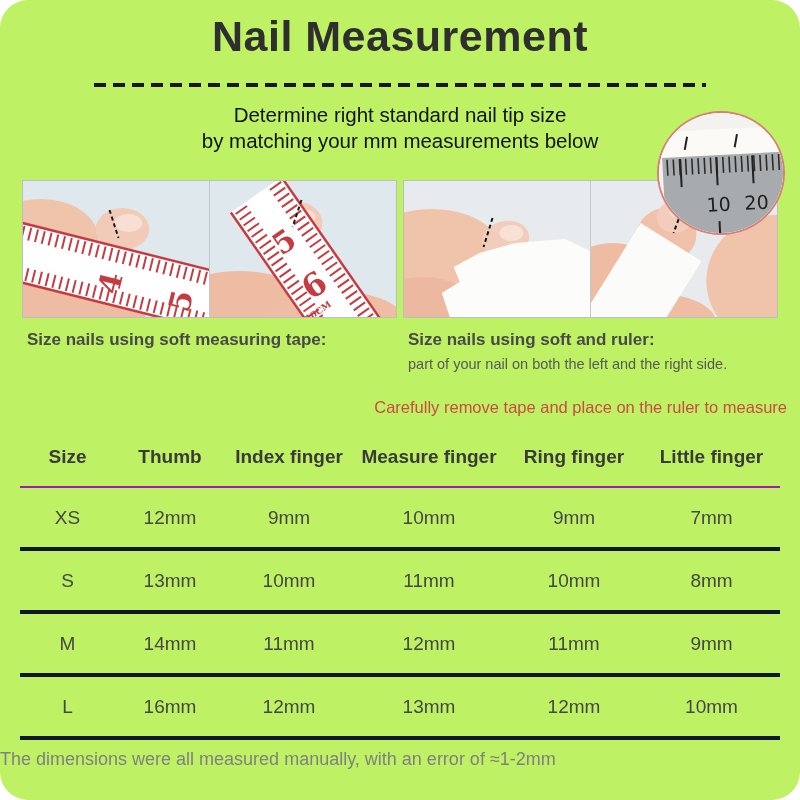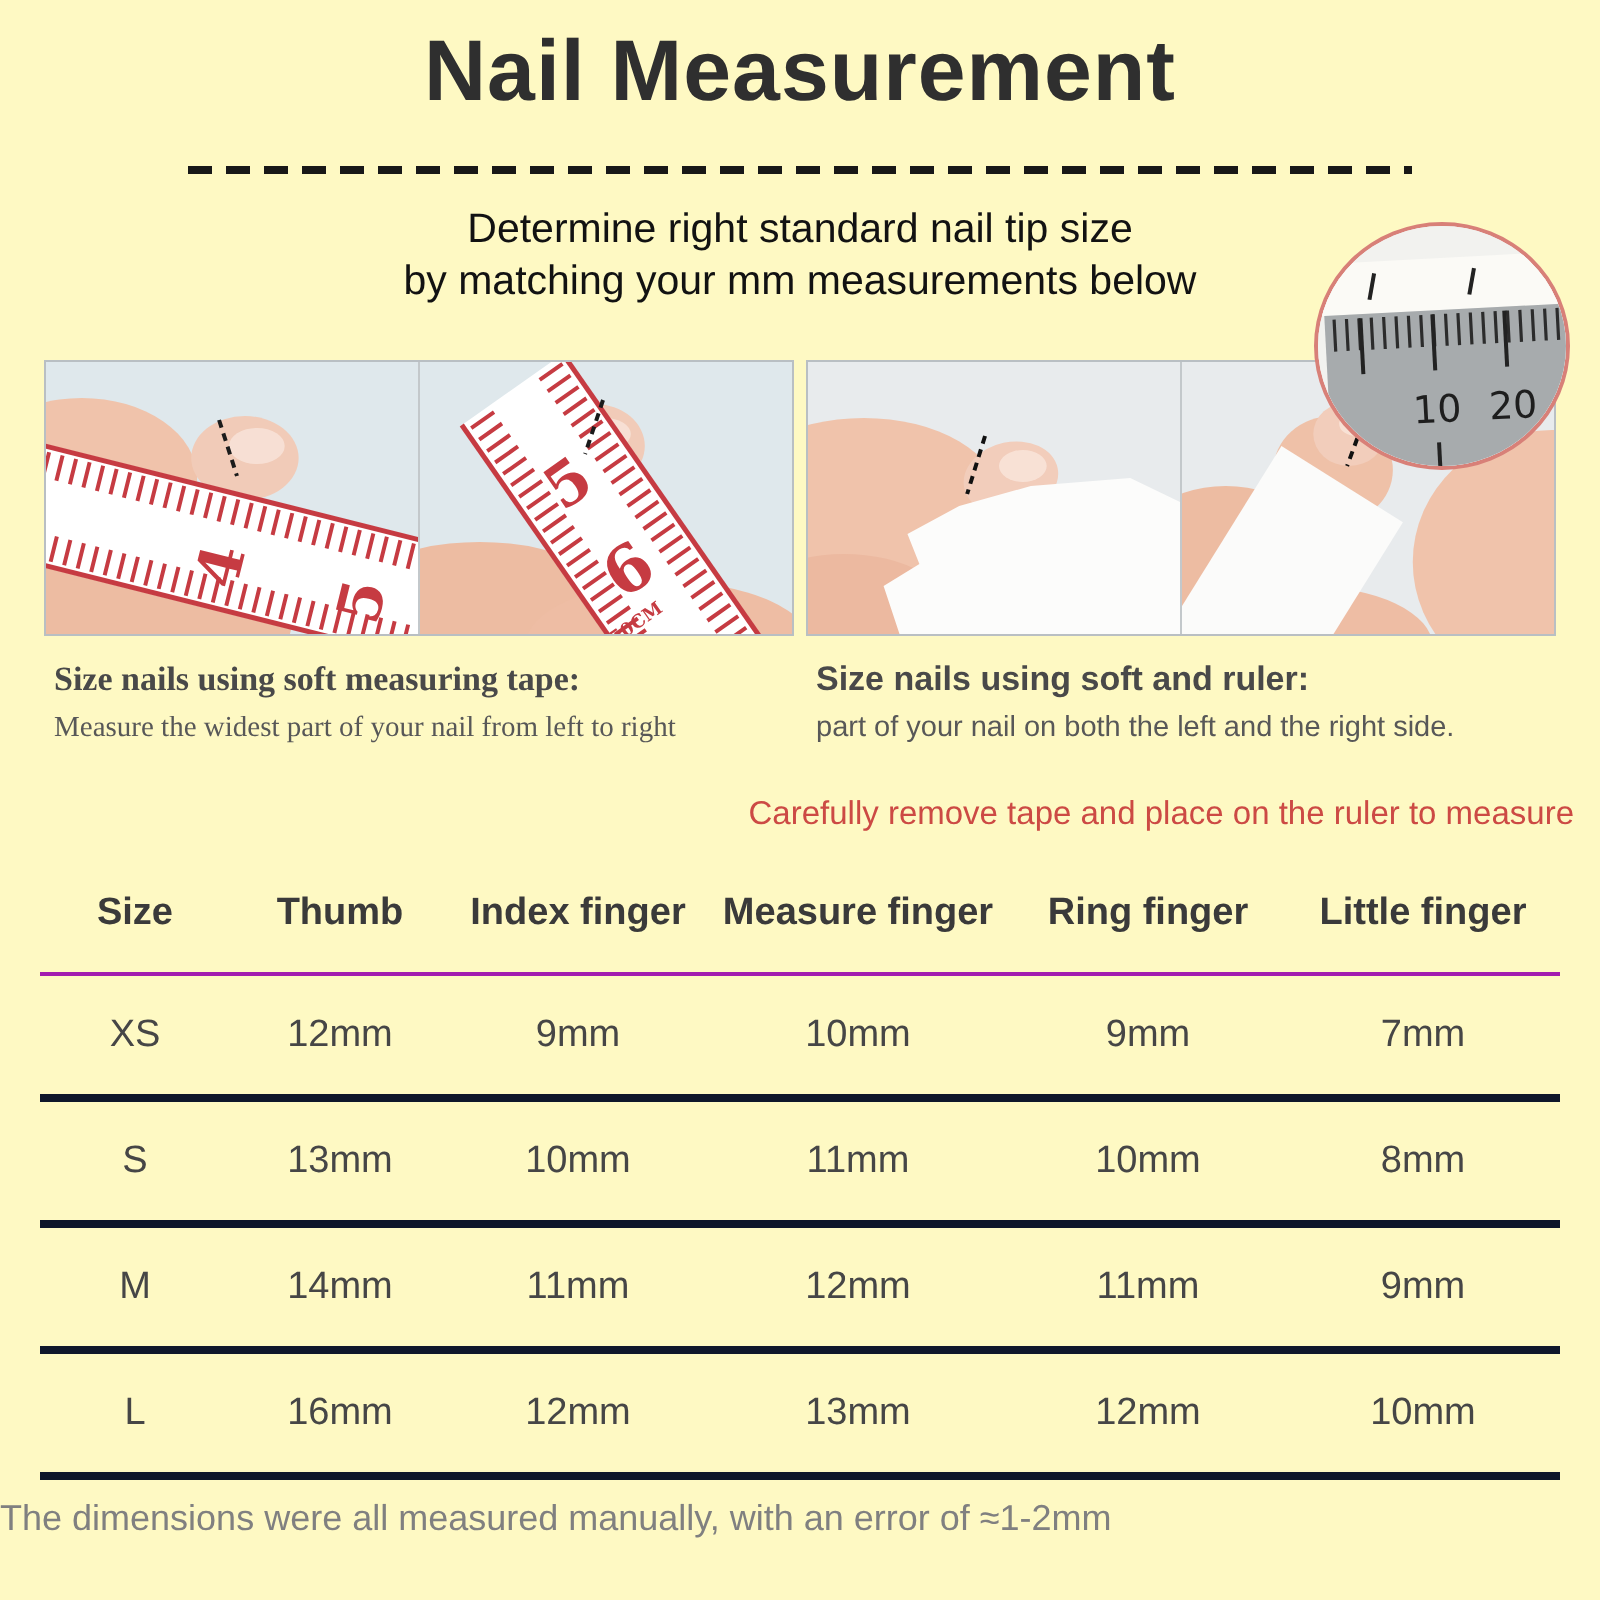--- a/index.html
+++ b/index.html
@@ -1,18 +1,18 @@
 <!DOCTYPE html>
 <html><head>
 <meta charset="utf-8">
 <style>
   html,body{margin:0;padding:0;background:#ffffff;}
   .page{
-    position:relative;width:800px;height:800px;background:#fef9c3;
-    font-family:"Liberation Sans",sans-serif;overflow:hidden;
+    position:relative;width:800px;height:800px;background:#bef264;
+    font-family:"Liberation Sans",sans-serif;overflow:hidden;border-radius:28px;
   }
   .title{
     position:absolute;top:12px;left:0;width:800px;text-align:center;
     font-size:43px;font-weight:bold;color:#2f2f2f;letter-spacing:0.5px;margin:0;
   }
   .dashed-divider{
     position:absolute;top:83px;left:94px;width:612px;height:4px;
     background:repeating-linear-gradient(90deg,#181818 0 12px,transparent 12px 19px);
   }
   .subtitle{
@@ -27,21 +27,21 @@
   .photo-group.right{left:403px;}
   .photo-group svg{display:block;width:50%;height:100%;}
   .photo-group svg + svg{border-left:1px solid #c3c8cb;}
   .ruler-inset{
     position:absolute;left:657px;top:111px;width:128px;height:124px;
     border:2px solid #d88078;border-radius:50%;overflow:hidden;
     background:#f1f1ef;z-index:6;box-sizing:border-box;
   }
   .ruler-inset svg{display:block;width:100%;height:100%;}
   .method{position:absolute;top:330px;}
-  .method.left{left:27px;width:372px;font-family:Liberation Serif, serif;}
+  .method.left{left:27px;width:372px;}
   .method.right{left:408px;width:382px;}
   .method h2{
     margin:0 0 5px 0;font-size:17px;font-weight:bold;color:#494949;white-space:nowrap;
   }
   .method p{
     margin:0;font-size:14.5px;line-height:19px;color:#585858;white-space:nowrap;
   }
   .warning{
     position:absolute;top:398px;right:13px;font-size:16.5px;color:#cc4a44;
     text-align:right;white-space:nowrap;
@@ -154,21 +154,20 @@
         <line x1="94" y1="44" x2="94" y2="72" stroke="#222222" stroke-width="2"></line>
         <text x="58" y="98" text-anchor="middle" font-family="DejaVu Sans" ,sans-serif="" font-size="19" fill="#1e1e1e">10</text>
         <text x="96" y="98" text-anchor="middle" font-family="DejaVu Sans" ,sans-serif="" font-size="19" fill="#1e1e1e">20</text>
         <line x1="58" y1="108" x2="58" y2="120" stroke="#222222" stroke-width="2"></line>
       </g>
     </svg>
   </div>
 
   <div class="method left">
     <h2>Size nails using soft measuring tape:</h2>
-    <p>Measure the widest part of your nail from left to right</p>
   </div>
 
   <div class="method right">
     <h2>Size nails using soft and ruler:</h2>
     <p>part of your nail on both the left and the right side.</p>
   </div>
 
   <div class="warning">Carefully remove tape and place on the ruler to measure</div>
 
   <table class="size-table">

